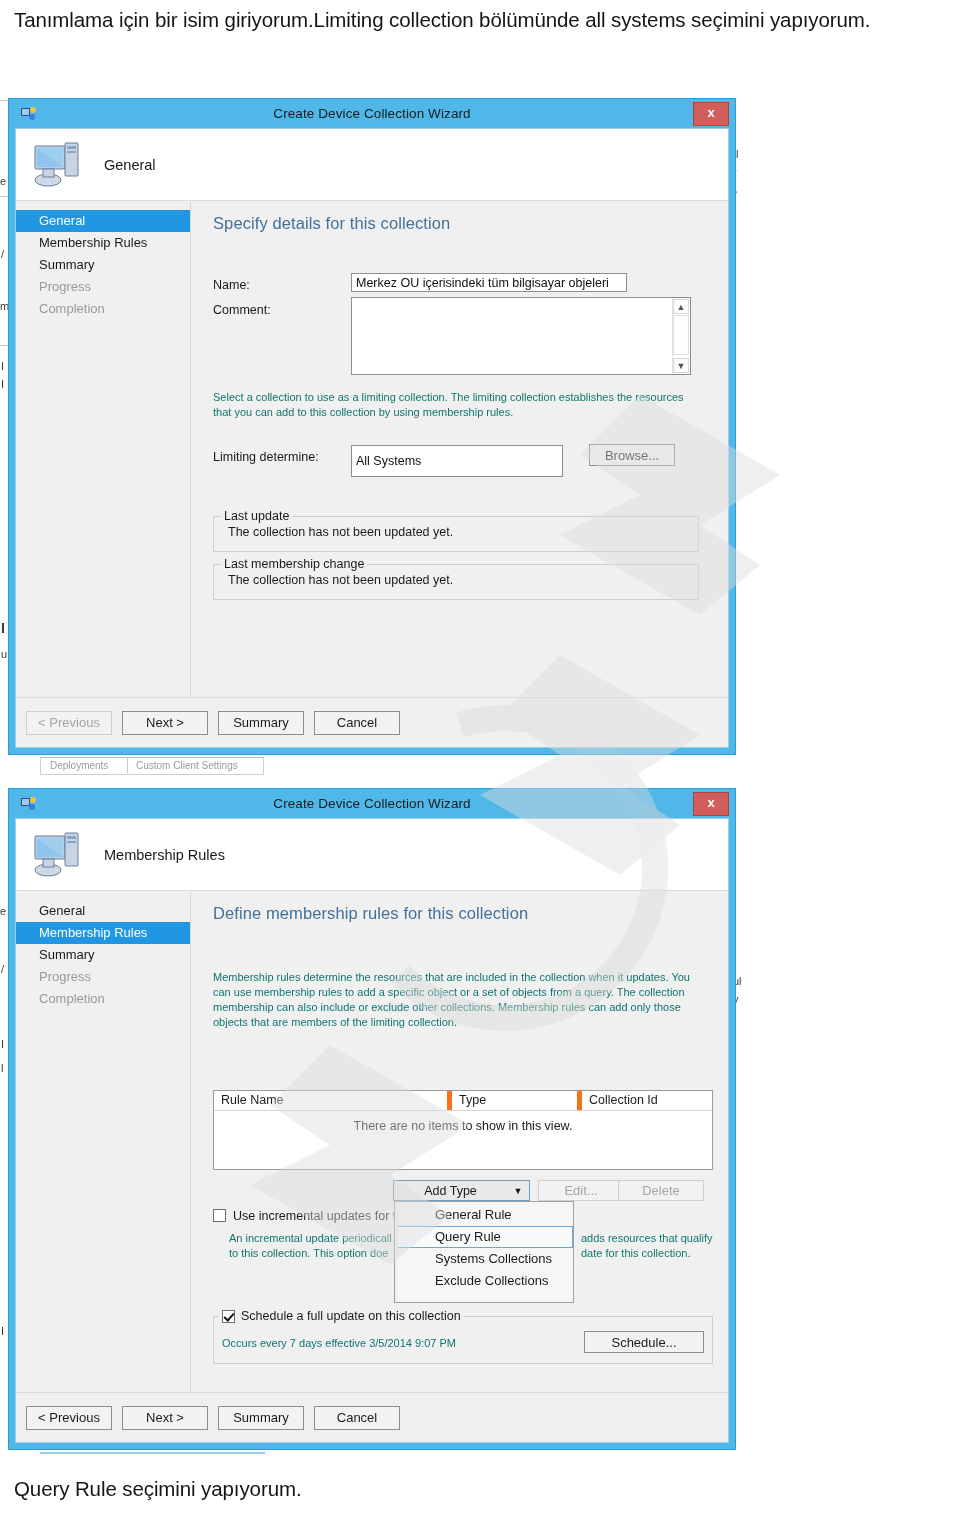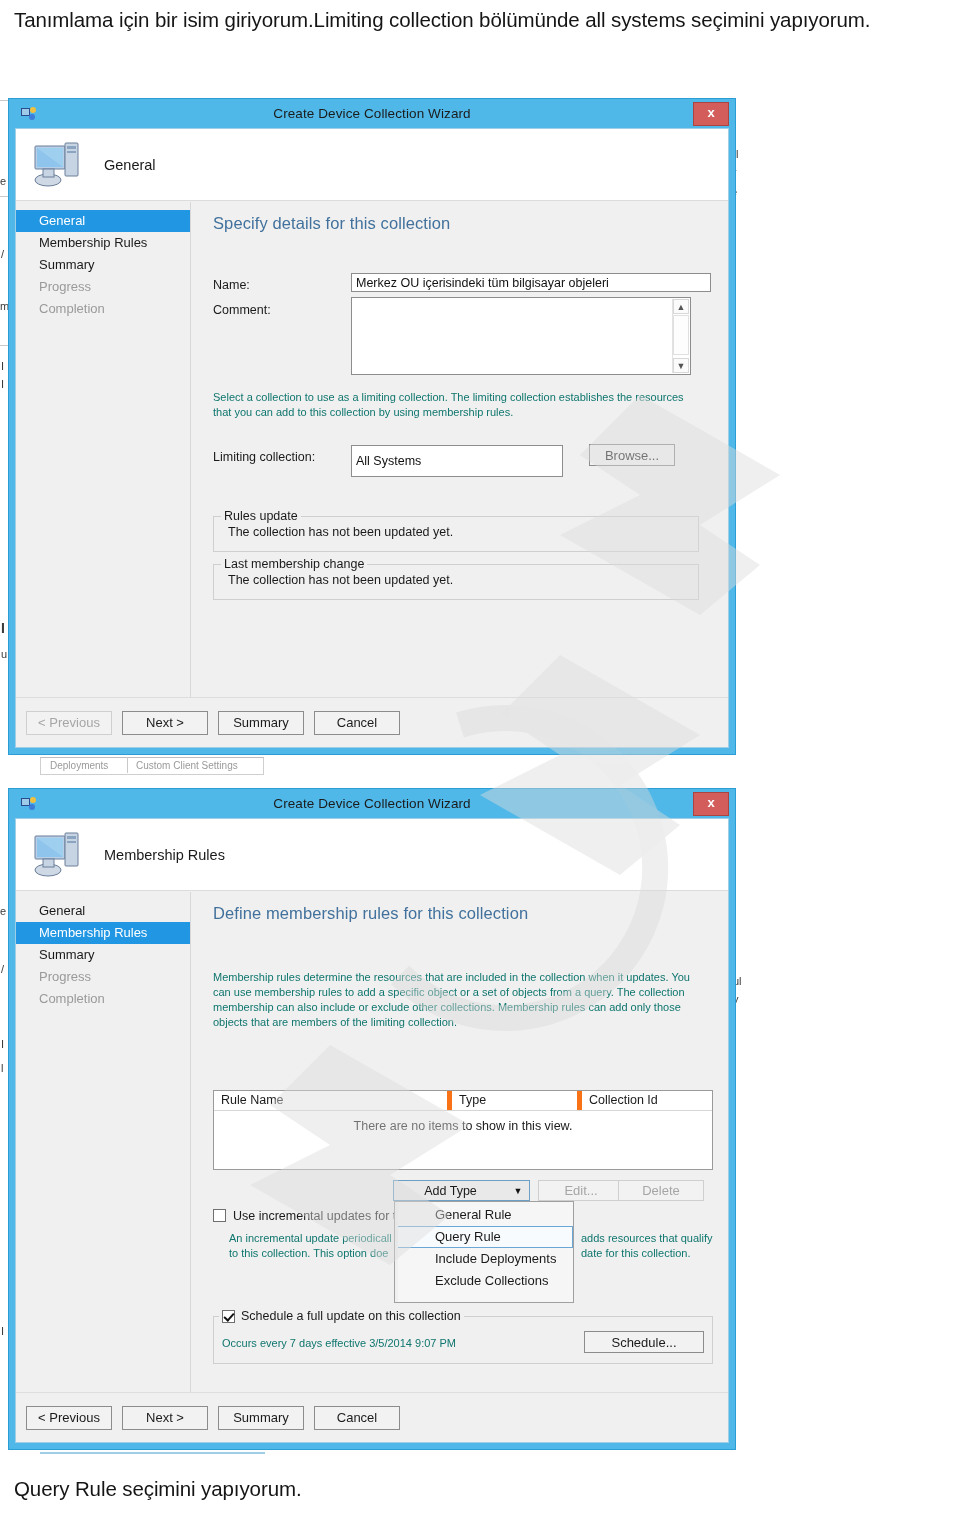--- a/index.html
+++ b/index.html
@@ -487,39 +487,39 @@
         <div class="wz-nav-item">Membership Rules</div>
         <div class="wz-nav-item">Summary</div>
         <div class="wz-nav-item disabled">Progress</div>
         <div class="wz-nav-item disabled">Completion</div>
       </div>
 
       <div class="wz-page">
         <div class="wz-page-heading">Specify details for this collection</div>
 
         <div class="lbl" style="position:absolute;left:22px;top:76px;">Name:</div>
-        <input class="txtbox" style="position: absolute; left: 160px; top: 71px; width: 360px; height: 19px;" value="Merkez OU içerisindeki tüm bilgisayar objeleri">
+        <input class="txtbox" style="position: absolute; left: 160px; top: 71px; width: 276px; height: 19px;" value="Merkez OU içerisindeki tüm bilgisayar objeleri">
 
         <div class="lbl" style="position:absolute;left:22px;top:101px;">Comment:</div>
         <div style="position:absolute;left:160px;top:95px;width:340px;height:78px;background:#fff;border:1px solid #8d8d8d;box-sizing:border-box;">
           <div class="vscroll">
             <div class="vscroll-btn">▲</div>
             <div class="vscroll-thumb"></div>
             <div class="vscroll-btn" style="position:absolute;left:0;right:0;bottom:0;">▼</div>
           </div>
         </div>
 
         <div class="desc" style="position:absolute;left:22px;top:188px;width:482px;">Select a collection to use as a limiting collection. The limiting collection establishes the resources that you can add to this collection by using membership rules.</div>
 
-        <div class="lbl" style="position:absolute;left:22px;top:248px;">Limiting collection:</div>
+        <div class="lbl" style="position:absolute;left:22px;top:248px;">Limiting determine:</div>
         <input class="txtbox" style="position: absolute; left: 160px; top: 243px; width: 212px; height: 32px;" readonly="" value="All Systems">
         <button class="btn" style="position:absolute;left:398px;top:242px;width:86px;height:22px;margin:0;">Browse...</button>
 
         <div class="groupbox" style="position:absolute;left:22px;top:314px;width:486px;height:36px;">
-          <div class="groupbox-title">Rules update</div>
+          <div class="groupbox-title">Last update</div>
           <div class="groupbox-text">The collection has not been updated yet.</div>
         </div>
 
         <div class="groupbox" style="position:absolute;left:22px;top:362px;width:486px;height:36px;">
           <div class="groupbox-title">Last membership change</div>
           <div class="groupbox-text">The collection has not been updated yet.</div>
         </div>
       </div>
     </div>
 
@@ -597,21 +597,21 @@
         </div>
         <div class="desc" style="position:absolute;left:38px;top:339px;width:175px;white-space:nowrap;overflow:hidden;">An incremental update periodicall</div>
         <div class="desc" style="position:absolute;left:38px;top:354px;width:175px;white-space:nowrap;overflow:hidden;">to this collection. This option doe</div>
         <div class="desc" style="position:absolute;left:390px;top:339px;white-space:nowrap;">adds resources that qualify</div>
         <div class="desc" style="position:absolute;left:390px;top:354px;white-space:nowrap;">date for this collection.</div>
 
         <div class="ddmenu" style="left:203px;top:309px;width:180px;height:102px;">
           <div class="ddmenu-gutter"></div>
           <div class="ddmenu-item">General Rule</div>
           <div class="ddmenu-item hover">Query Rule</div>
-          <div class="ddmenu-item">Include Deployments</div>
+          <div class="ddmenu-item">Systems Collections</div>
           <div class="ddmenu-item">Exclude Collections</div>
         </div>
 
         <div class="groupbox" style="position:absolute;left:22px;top:424px;width:500px;height:48px;">
           <div class="groupbox-title" style="left:5px;display:flex;align-items:center;">
             <span class="cbox checked" style="margin-right:6px;"></span>
             <span>Schedule a full update on this collection</span>
           </div>
           <div class="desc" style="position:absolute;left:8px;top:19px;white-space:nowrap;">Occurs every 7 days effective 3/5/2014 9:07 PM</div>
           <button class="btn" style="position:absolute;right:8px;top:14px;width:120px;height:22px;margin:0;">Schedule...</button>

